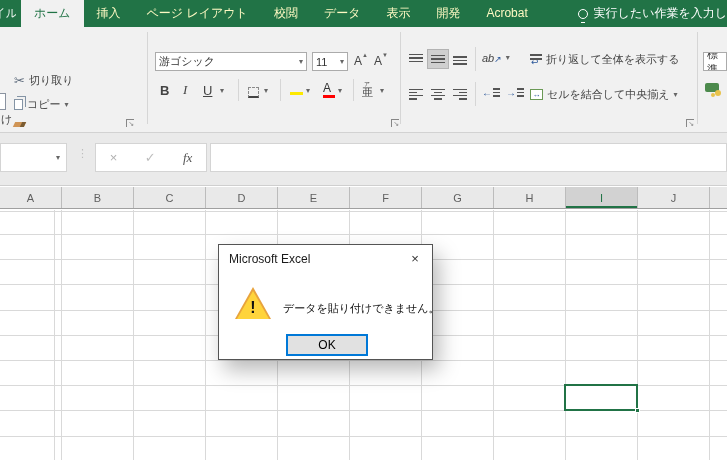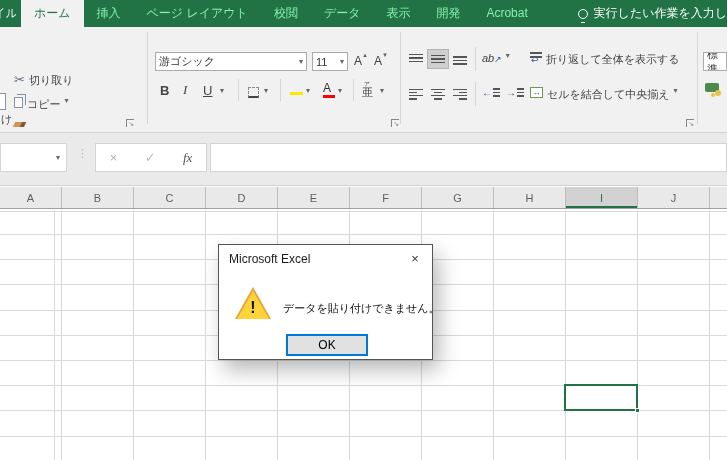--- a/index.html
+++ b/index.html
@@ -5,29 +5,29 @@
   * { margin:0; padding:0; box-sizing:border-box; }
   html,body { width:727px; height:460px; overflow:hidden; }
   body { font-family:"Liberation Sans","DejaVu Sans",sans-serif; background:#fff; position:relative; }
   .abs { position:absolute; }
 
   
   #tabbar { position:absolute; left:0; top:0; width:727px; height:27px; background:#217346;
             display:flex; align-items:stretch; white-space:nowrap; overflow:hidden; }
   .filefrag { width:16px; overflow:hidden; color:#eaf3ee; font-size:12px; line-height:27px; }
   .filefrag span { display:inline-block; margin-left:-31px; }
-  .tab { color:#86efac; font-size:12px; line-height:27px; padding:0 13px; }
+  .tab { color:#fef9c3; font-size:12px; line-height:27px; padding:0 13px; }
   .tab.selected { background:#f1f1f1; color:#217346; margin-left:5px; }
   #tellme { margin-left:auto; display:flex; align-items:center; gap:6px; color:#fff; font-size:12px; padding-left:8px; }
   .bulb { width:10px; height:10px; border:1px solid #fff; border-radius:50%; position:relative; flex:0 0 auto; }
   .bulb:after { content:""; position:absolute; left:2px; top:9px; width:4px; height:3px; border-bottom:1px solid #fff; }
 
   
   #ribbon { position:absolute; left:0; top:27px; width:727px; height:106px; background:#f1f1f1; border-bottom:1px solid #d2d2d2; }
-  .rbtn { position:absolute; display:flex; gap:4px; font-size:11px; color:#444; white-space:nowrap; }
+  .rbtn { position:absolute; display:flex; align-items:center; gap:4px; font-size:11px; color:#444; white-space:nowrap; }
   .grplabel { position:absolute; font-size:10px; color:#5d5d5d; }
   .vsep { position:absolute; top:5px; height:92px; width:1px; background:#d6d6d6; }
   .dd { font-size:8px; color:#666; line-height:1; }
   .launcher { position:absolute; width:8px; height:8px; border-top:1px solid #878787; border-left:1px solid #878787; font-size:7px; color:#878787; line-height:8px; text-align:right; }
 
   .scissors { font-size:13px; color:#5f6c7d; line-height:1; }
   .copyic { width:9px; height:11px; border:1px solid #8494a5; background:#fff; box-shadow:2px -2px 0 0 #f1f1f1,3px -3px 0 0 #8494a5; }
   .brush { width:11px; height:5px; background:#cf9455; transform:skewX(-25deg); border-right:4px solid #7a5c33; }
   .pastefrag-ic { position:absolute; left:-4px; top:66px; width:10px; height:17px; border:1px solid #8a93a0; background:#fff; }
 

